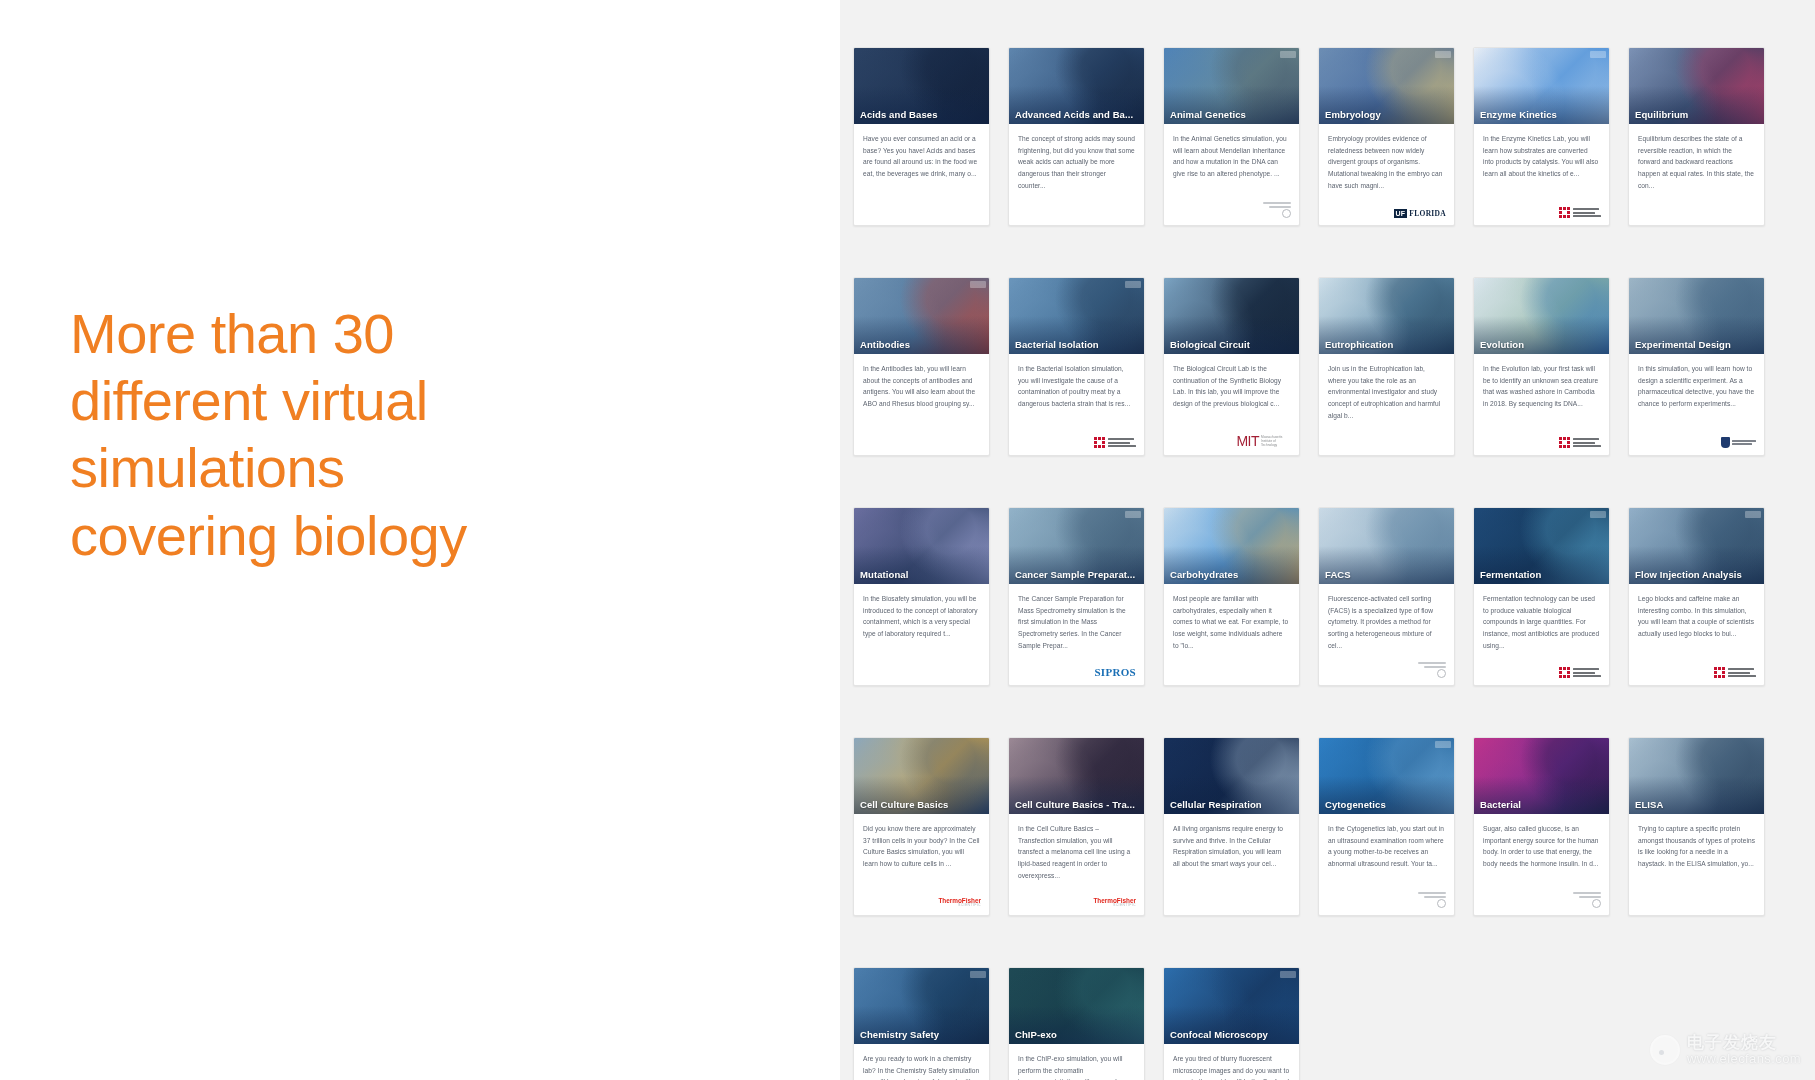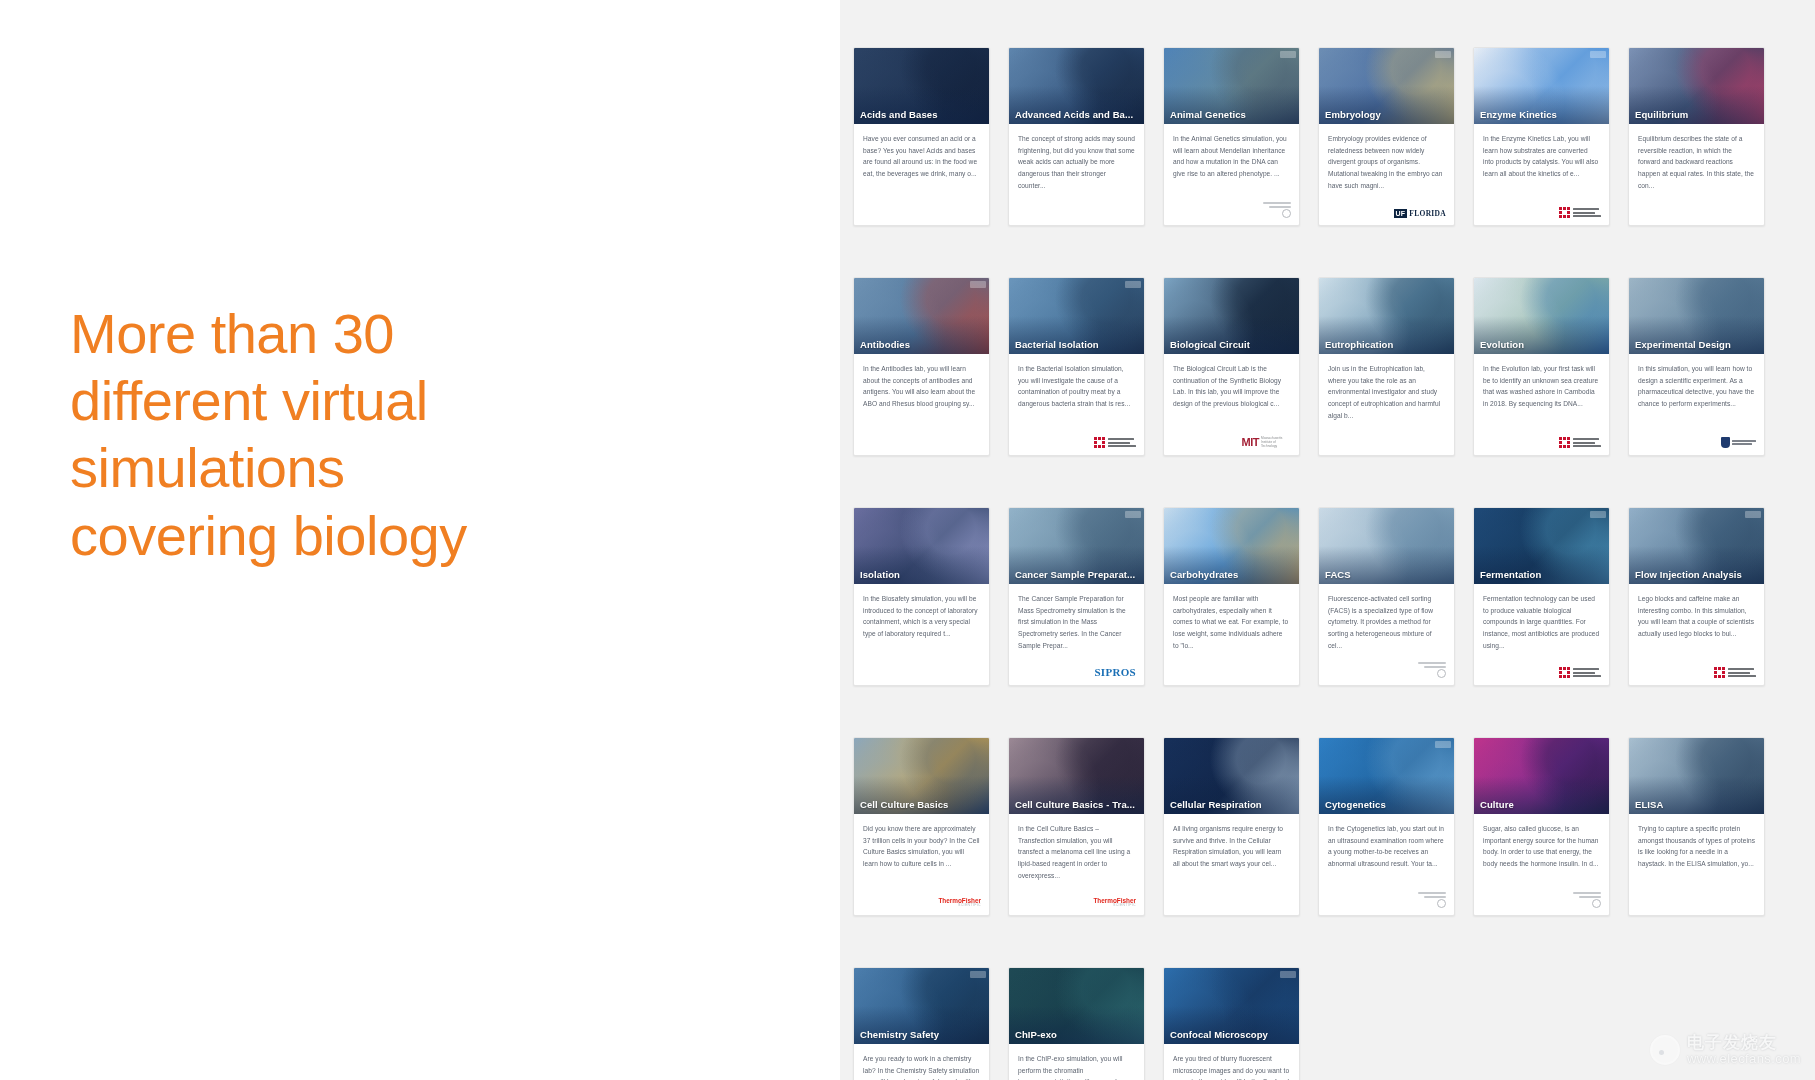--- a/index.html
+++ b/index.html
@@ -139,21 +139,21 @@
   .logo-uf .uf-mark {
     background:#0c2340; color:#fff; font-size:7px; font-weight:700;
     padding:1px 2px; letter-spacing:0.2px; line-height:1;
   }
   .logo-uf .uf-word {
     color:#0c2340; font-size:7.5px; font-weight:700; font-family:"Liberation Serif", serif;
     letter-spacing:0.3px; line-height:1;
   }
   .logo-mit { display:flex; align-items:center; gap:2px; }
   .logo-mit .mit-word {
-    color:#a31f34; font-size:11px; font-weight:700; line-height:1;
+    color:#a31f34; font-size:14px; font-weight:400; line-height:1;
     font-family:"Liberation Sans", sans-serif; letter-spacing:-0.5px;
   }
   .logo-mit .mit-sub {
     color:#8a8d8f; font-size:3.2px; line-height:1.25; width:30px;
   }
   .logo-dtu { display:flex; align-items:center; gap:3px; }
   .logo-dtu .dtu-grid {
     width:11px; height:11px;
     background:
       linear-gradient(#c8102e,#c8102e) 0 0/3px 3px no-repeat,
@@ -464,21 +464,21 @@
               </div>
             </div>
           </div>
         </div>
         <div class="cell">
           <div class="card">
             <div class="thumb">
               <div class="bg" style="background:linear-gradient(135deg, #6b6fa0 0%, #2c3f63 55%, #9a9fd0 100%)"></div>
               <div class="bg" style="background:radial-gradient(circle at 72% 28%, #9a9fd066 0 22%, transparent 46%),radial-gradient(circle at 22% 70%, #6b6fa055 0 26%, transparent 52%)"></div>
               <div class="scrim"></div>
-              <div class="card-title">Isolation</div>
+              <div class="card-title">Mutational</div>
             </div>
             <div class="card-body">
               <div class="desc">In the Biosafety simulation, you will be introduced to the concept of laboratory containment, which is a very special type of laboratory required t...</div>
               <div class="logo-slot"></div>
             </div>
           </div>
         </div>
         <div class="cell">
           <div class="card">
             <div class="thumb">
@@ -650,21 +650,21 @@
               </div>
             </div>
           </div>
         </div>
         <div class="cell">
           <div class="card">
             <div class="thumb">
               <div class="bg" style="background:linear-gradient(135deg, #c0348c 0%, #6a2a8f 55%, #2a1a46 100%)"></div>
               <div class="bg" style="background:radial-gradient(circle at 72% 28%, #2a1a4666 0 22%, transparent 46%),radial-gradient(circle at 22% 70%, #c0348c55 0 26%, transparent 52%)"></div>
               <div class="scrim"></div>
-              <div class="card-title">Culture</div>
+              <div class="card-title">Bacterial</div>
             </div>
             <div class="card-body">
               <div class="desc">Sugar, also called glucose, is an important energy source for the human body. In order to use that energy, the body needs the hormone insulin. In d...</div>
               <div class="logo-slot">
                 <span class="logo-generic">
                   <i style="width:28px"></i>
                   <i style="width:22px"></i>
                   <span class="logo-dot"></span>
                 </span>
               </div>

